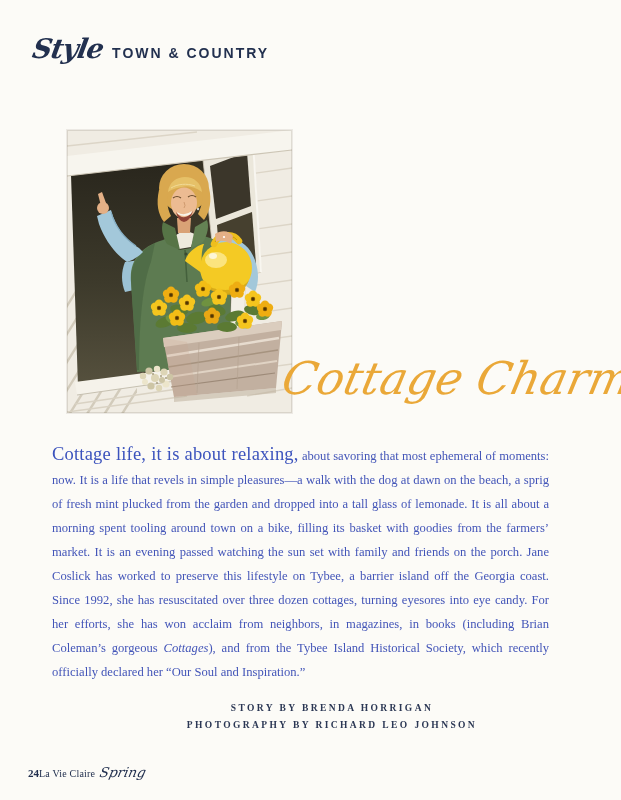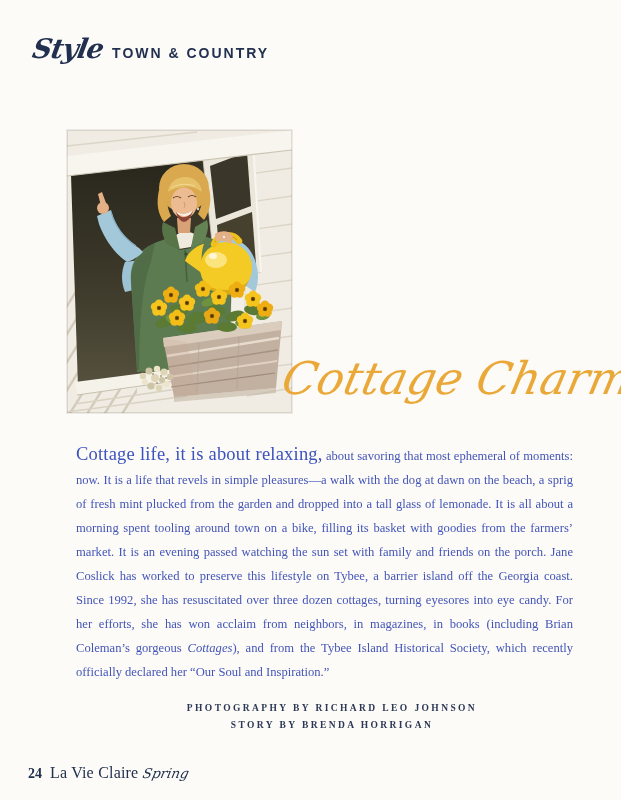--- a/index.html
+++ b/index.html
@@ -23,34 +23,34 @@
     box-shadow:0 0 0 1px rgba(120,110,90,.12);}
   .photo svg{display:block;width:100%;height:100%;}
   
   .article-title{
     position:absolute;left:283px;top:352px;white-space:nowrap;
     font-family:"DejaVu Serif",serif;font-style:italic;
     font-size:45px;color:#eaa838;transform:skewX(-12deg);letter-spacing:0px;
   }
   
   .article{
-    position:absolute;left:76px;top:429px;width:497px;
+    position:absolute;left:52px;top:429px;width:497px;
     text-align:justify;font-size:12.6px;line-height:24px;color:#4355b8;
   }
   .article .lead{font-size:18.5px;line-height:24px;color:#3c53bd;letter-spacing:.2px;}
   .article .book{font-style:italic;}
   
   .credits{
     position:absolute;left:92px;top:700px;width:480px;text-align:center;
     font-weight:bold;font-size:9.5px;letter-spacing:2.4px;line-height:17px;color:#2b3754;
   }
   
   .footer{position:absolute;left:28px;top:764px;display:flex;align-items:baseline;color:#22304f;}
-  .footer .page-num{font-weight:bold;font-size:14px;margin-right:8px;}
-  .footer .mag{font-size:16px;letter-spacing:.2px;}
+  .footer .page-num{font-weight:bold;font-size:11px;margin-right:0;}
+  .footer .mag{font-size:10px;letter-spacing:.2px;}
   .footer .issue{
     font-family:"DejaVu Serif",serif;font-style:italic;font-size:13.5px;
     transform:skewX(-12deg);margin-left:5px;
   }
 </style>
 </head>
 <body>
 
 <div class="page">
 
@@ -234,22 +234,22 @@
 
       <rect x="0.5" y="0.5" width="224" height="282" fill="none" stroke="rgba(90,80,60,.15)"></rect>
     </svg>
   </div>
 
   <div class="article-title">Cottage Charmer</div>
 
   <p class="article"><span class="lead">Cottage life, it is about relaxing,</span><span> about savoring that most ephemeral of moments: now. It is a life that revels in simple pleasures—a walk with the dog at dawn on the beach, a sprig of fresh mint plucked from the garden and dropped into a tall glass of lemonade. It is all about a morning spent tooling around town on a bike, filling its basket with goodies from the farmers’ market. It is an evening passed watching the sun set with family and friends on the porch. Jane Coslick has worked to preserve this lifestyle on Tybee, a barrier island off the Georgia coast. Since 1992, she has resuscitated over three dozen cottages, turning eyesores into eye candy. For her efforts, she has won acclaim from neighbors, in magazines, in books (including Brian Coleman’s gorgeous </span><span class="book">Cottages</span><span>), and from the Tybee Island Historical Society, which recently officially declared her “Our Soul and Inspiration.”</span></p>
 
   <div class="credits">
+    <div>STORY BY BRENDA HORRIGAN</div>
     <div>PHOTOGRAPHY BY RICHARD LEO JOHNSON</div>
-    <div>STORY BY BRENDA HORRIGAN</div>
   </div>
 
   <div class="footer">
     <span class="page-num">24</span>
     <span class="mag">La Vie Claire</span>
     <span class="issue">Spring</span>
   </div>
 
 </div>
 

